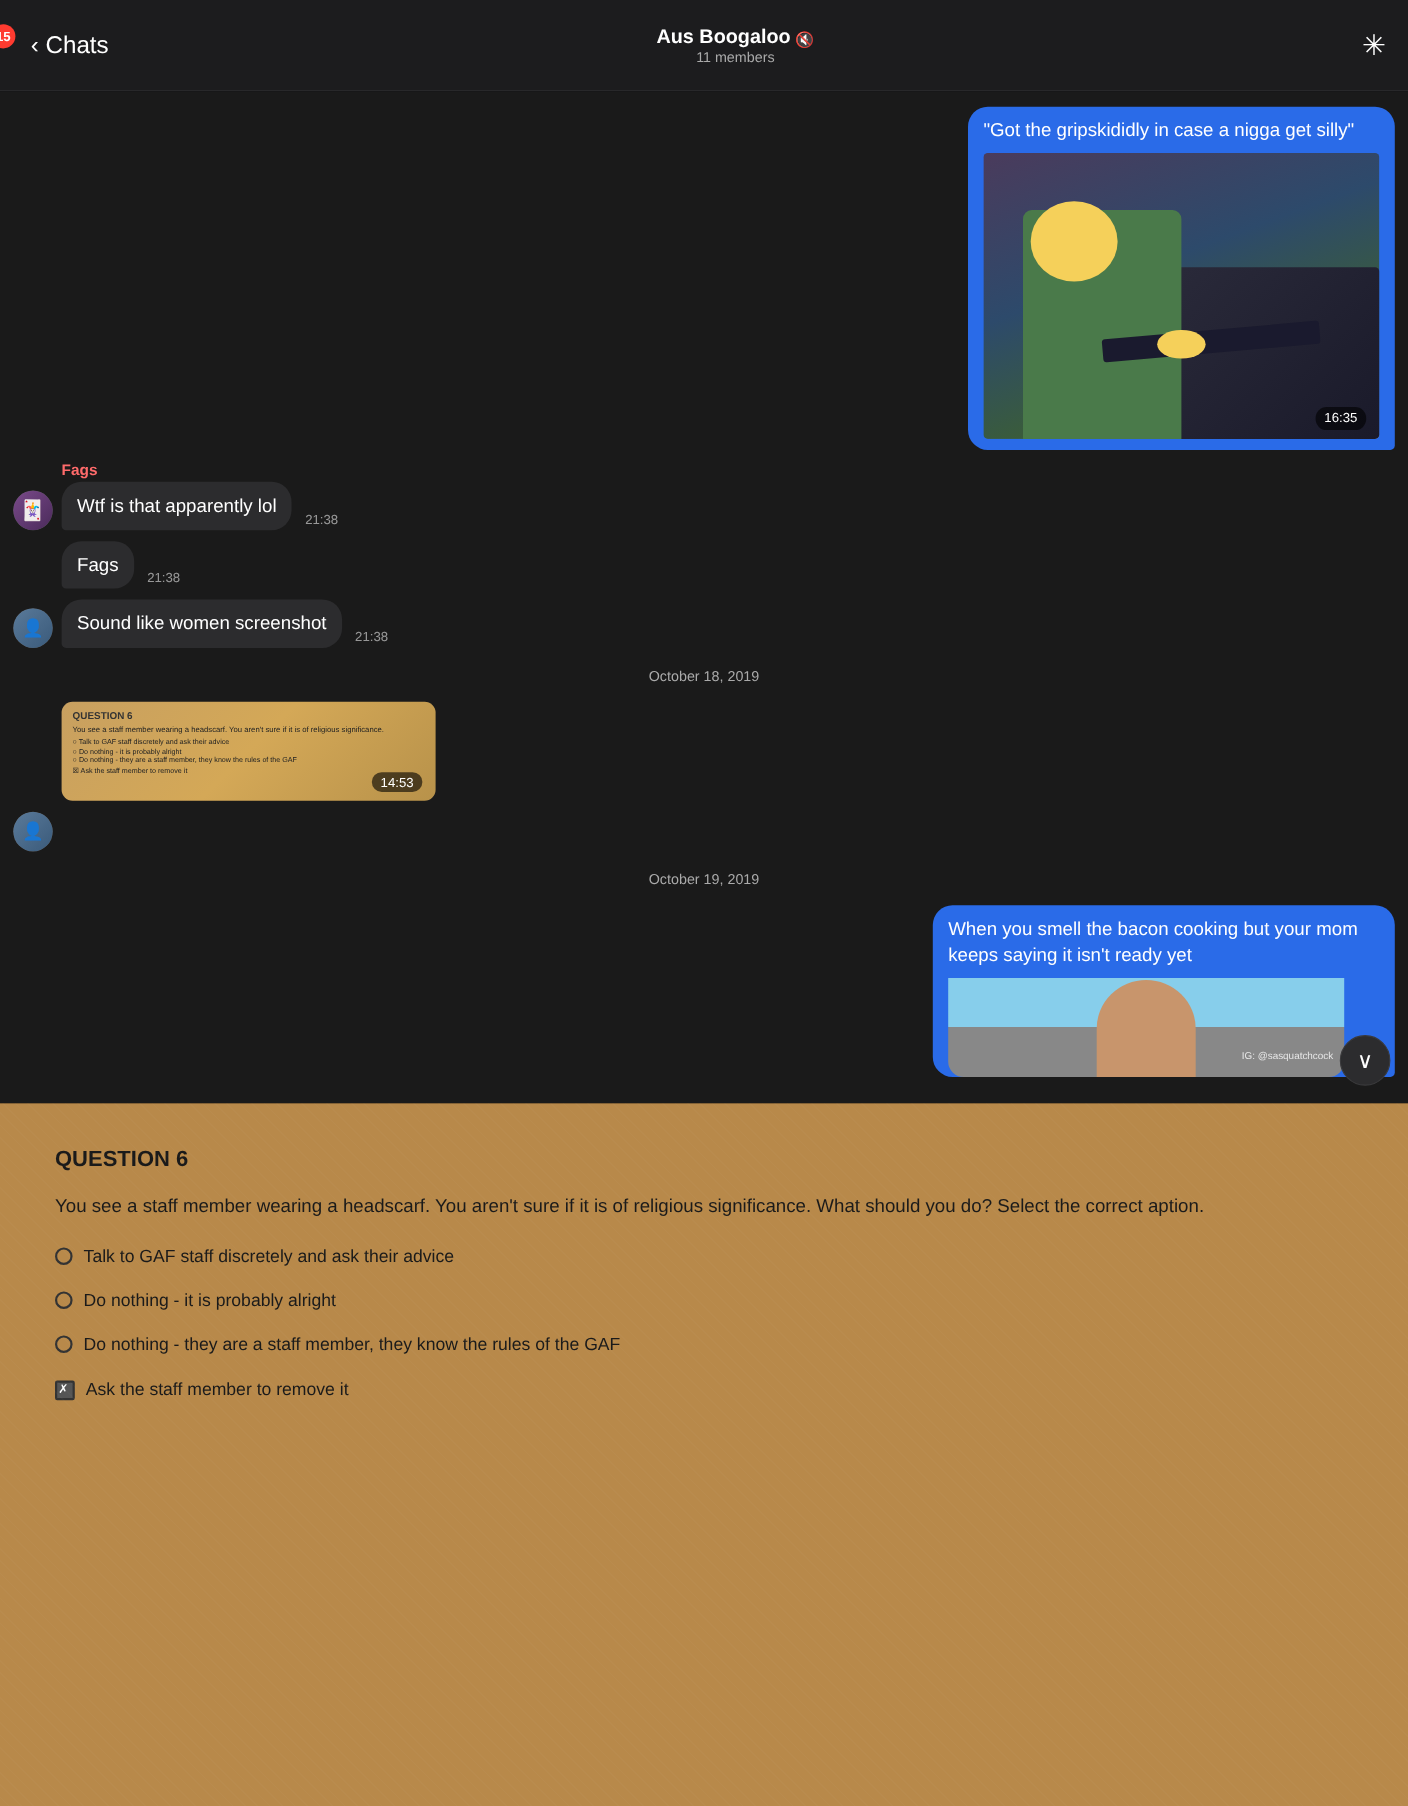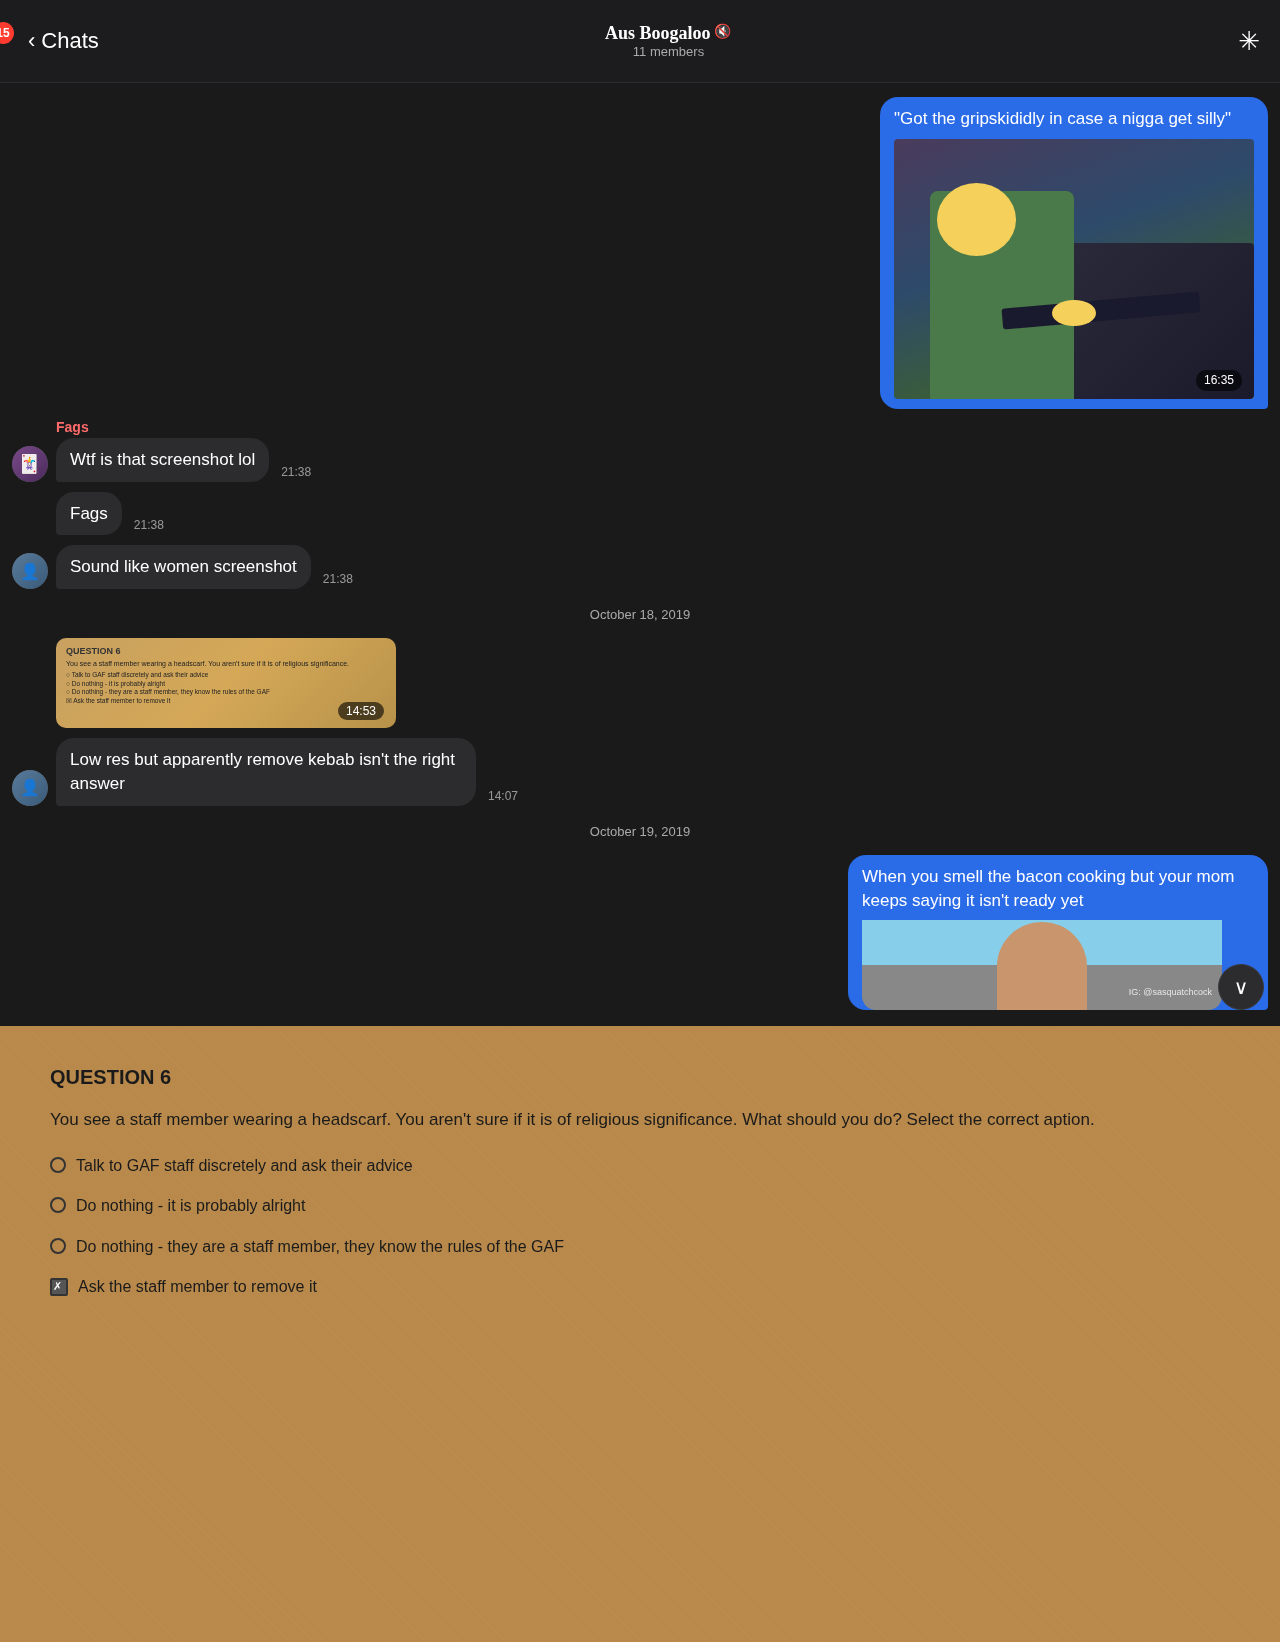--- a/index.html
+++ b/index.html
@@ -52,23 +52,22 @@
       left: -28px;
       margin-right: -20px;
     }
     .header-center {
       text-align: center;
     }
     .group-name {
       font-size: 18px;
       font-weight: 600;
       display: flex;
-      align-items: flex-start;
+      align-items: flex-end;
       gap: 4px;
-      font-family: Liberation Serif, serif;
     }
     .mute-icon {
       font-size: 14px;
       color: #aaa;
     }
     .members-count {
       font-size: 13px;
       color: #aaa;
     }
     .header-right {
@@ -412,21 +411,21 @@
 
   <div class="message-row left">
     <div class="avatar">
 
       <div style="width:100%;height:100%;background:linear-gradient(135deg,#7a4a8a,#4a2a5a);border-radius:50%;display:flex;align-items:center;justify-content:center;font-size:18px;">🃏</div>
     </div>
     <div class="bubble-wrap">
       <div class="sender-name">Fags</div>
       <div class="bubble-row">
         <div class="bubble left-bubble">
-          <span>Wtf is that screenshot lol</span>
+          <span>Wtf is that apparently lol</span>
         </div>
         <span class="bubble-time">21:38</span>
       </div>
     </div>
   </div>
 
   <div class="message-row left">
     <div class="avatar-placeholder"></div>
     <div class="bubble-wrap">
       <div class="bubble-row">
@@ -472,28 +471,20 @@
           <div class="img-time-overlay">14:53</div>
         </div>
       </div>
     </div>
   </div>
 
   <div class="message-row left">
     <div class="avatar">
       <div style="width:100%;height:100%;background:linear-gradient(135deg,#5a7a9a,#3a5a7a);border-radius:50%;display:flex;align-items:center;justify-content:center;font-size:16px;">👤</div>
     </div>
-    <div class="bubble-wrap">
-      <div class="bubble-row">
-        <div class="bubble left-bubble">
-          <span>Low res but apparently remove kebab isn't the right answer</span>
-        </div>
-        <span class="bubble-time">14:07</span>
-      </div>
-    </div>
   </div>
 
   <div class="date-sep">October 19, 2019</div>
 
   <div class="message-row right">
     <div class="bubble-wrap">
       <div class="bubble right-bubble" style="padding-bottom:0;">
         <span>When you smell the bacon cooking but your mom keeps saying it isn't ready yet</span>
         <div class="thumb-img" style="margin-top:8px;">
           <div style="position:absolute;bottom:0;left:50%;transform:translateX(-50%);width:90px;height:88px;background:#c8956c;border-radius:50% 50% 0 0;"></div>

